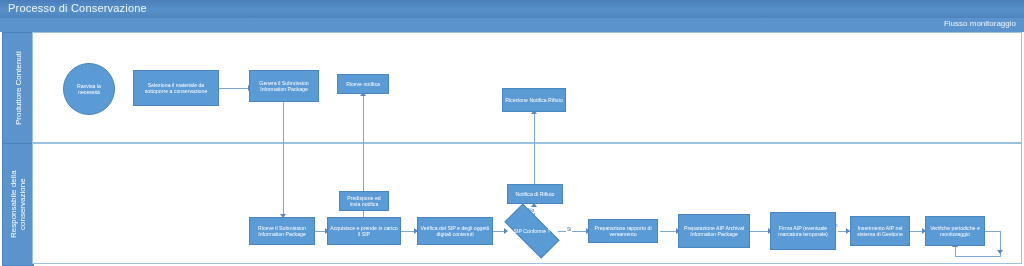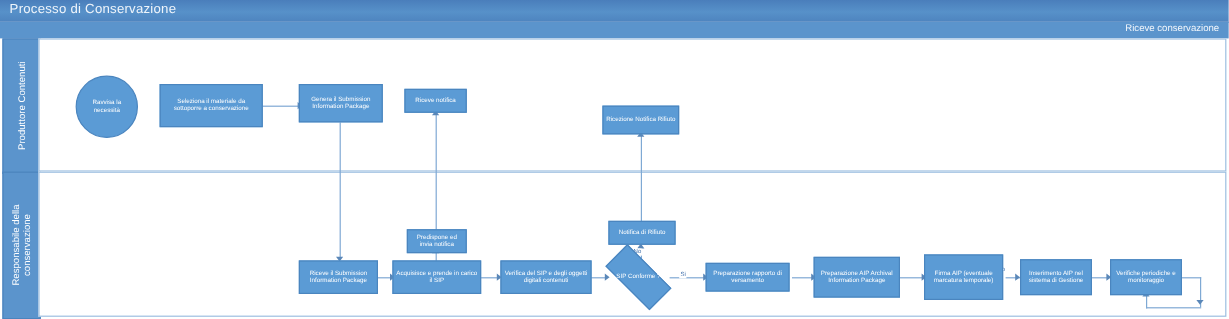--- a/index.html
+++ b/index.html
@@ -59,21 +59,21 @@
 </style>
 </head>
 <body>
 
 <div id="diagram">
 
   <div class="title-bar">
     <div class="txt">Processo di Conservazione</div>
   </div>
   <div class="pool-head">
-    <div class="txt">Riceve conservazione</div>
+    <div class="txt">Flusso monitoraggio</div>
   </div>
 
   <div class="lane-label" id="lane1">
     <span>Produttore Contenuti</span>
   </div>
   <div class="lane-label" id="lane2">
     <span>Responsabile della conservazione</span>
   </div>
   <div class="lane-body" id="lane1b"></div>
   <div class="lane-body" id="lane2b"></div>

